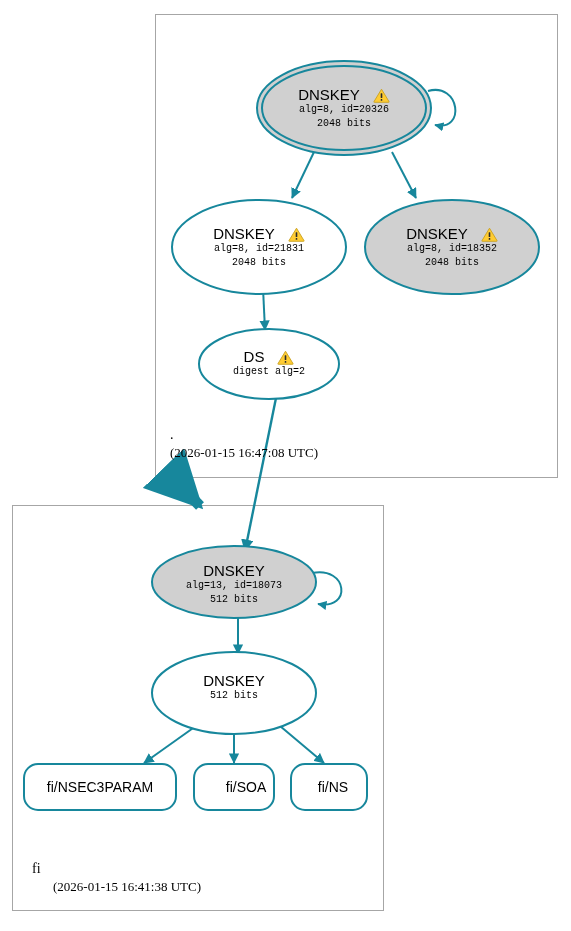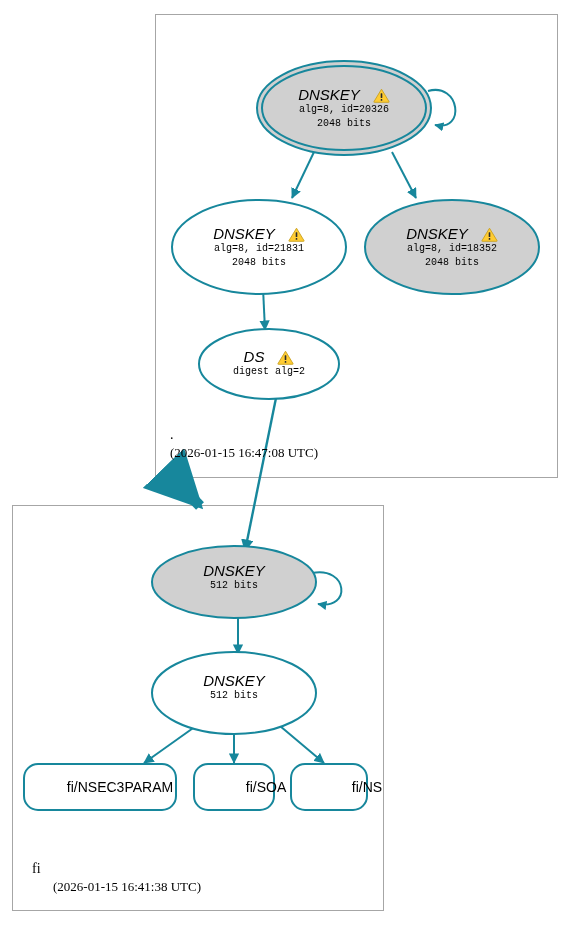--- a/index.html
+++ b/index.html
@@ -66,28 +66,26 @@
     font-family: Liberation Mono, monospace;
     font-size: 10px;
     line-height: 14px;
   }
   .rr-label {
     font-family: "Liberation Sans", sans-serif;
     font-size: 14px;
     color: #000000;
     white-space: nowrap;
     text-align: center;
-    padding-left: 20px;
   }
   .title-row {
     display: flex;
     align-items: center;
     justify-content: center;
     gap: 13px;
-    font-style: italic;
   }
   .warn {
     display: inline-block;
     width: 17px;
     height: 15px;
     position: relative;
     top: 1px;
   }
 </style>
 </head>
@@ -226,30 +224,31 @@
       </svg>
     </span>
   </div>
   <div class="node-sub">digest alg=2</div>
 </div>
 
 <div class="node-label" style="left:134px; top:562px; width:200px;">
   <div class="title-row">
     <span class="node-title">DNSKEY</span>
   </div>
+  <div class="node-sub">alg=13, id=18073</div>
   <div class="node-sub">512 bits</div>
 </div>
 
 <div class="node-label" style="left:134px; top:672px; width:200px;">
   <div class="title-row">
     <span class="node-title">DNSKEY</span>
   </div>
   <div class="node-sub">512 bits</div>
 </div>
 
 <div class="rr-label" style="position:absolute; left:24px; top:779px; width:152px;">fi/NSEC3PARAM</div>
 <div class="rr-label" style="position:absolute; left:194px; top:779px; width:104px;">fi/SOA</div>
-<div class="rr-label" style="position:absolute; left:305px; top:779px; width:84px;">fi/NS</div>
+<div class="rr-label" style="position:absolute; left:291px; top:779px; width:84px;">fi/NS</div>
 
 <div class="zone-label zone-name" id="zone-root-name">.</div>
 <div class="zone-label zone-time" id="zone-root-time">(2026-01-15 16:47:08 UTC)</div>
 <div class="zone-label zone-name" id="zone-fi-name">fi</div>
 <div class="zone-label zone-time" id="zone-fi-time">(2026-01-15 16:41:38 UTC)</div>
 
 </body></html>

